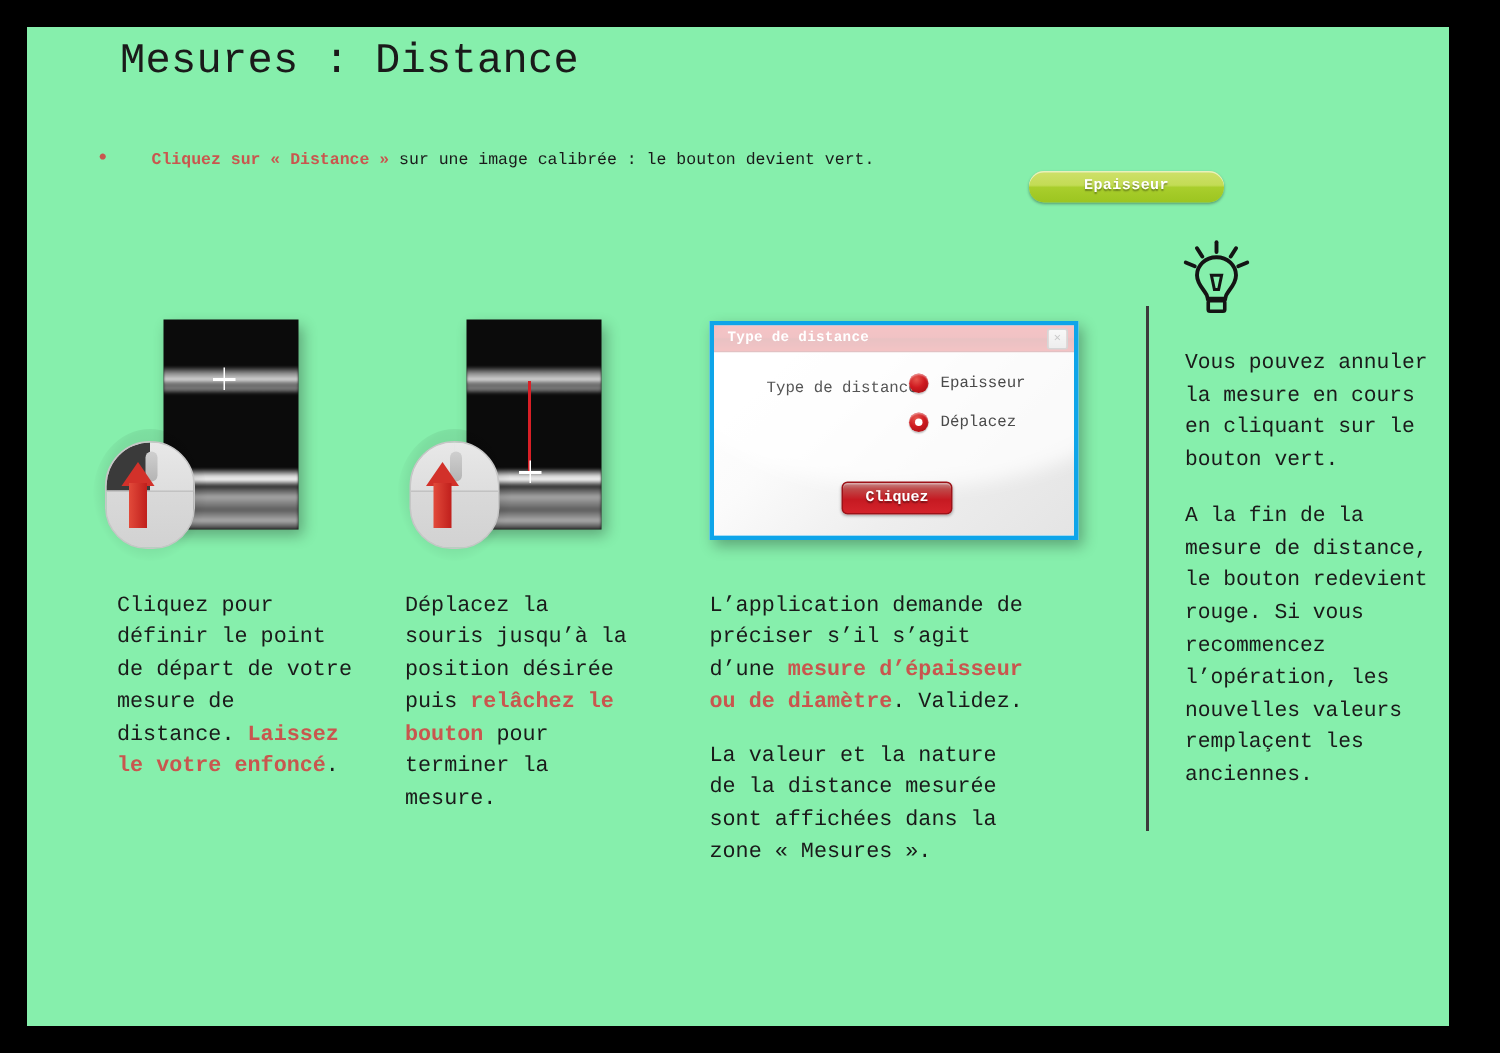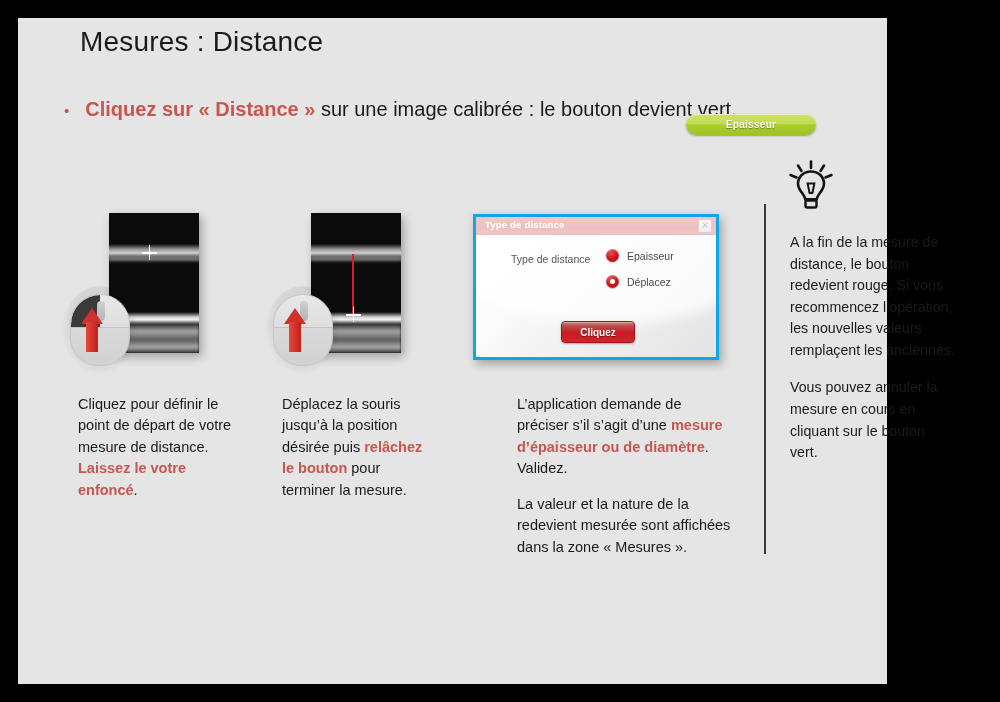--- a/index.html
+++ b/index.html
@@ -5,39 +5,40 @@
   html,body{margin:0;padding:0;}
   body{
     width:1000px;height:702px;
     background:#000000;
     font-family:"Liberation Sans", sans-serif;
     overflow:hidden;
   }
   .slide{
     position:absolute;
     left:18px;top:18px;
-    width:869px;height:666px;
-    background:#e5e5e5;
+    width:948px;height:666px;
+    background:#86efac;
+    font-family:Liberation Mono, monospace;
   }
   
   .title{
     position:absolute;left:62px;top:8px;
     font-size:28px;color:#1a1a1a;font-weight:400;
     letter-spacing:.2px;
   }
   
   .bullet-row{
     position:absolute;left:46px;top:80px;width:700px;
     display:flex;align-items:baseline;
   }
   .bullet-dot{
     color:#c9574f;font-size:15px;line-height:1;margin-right:16px;
   }
   .bullet-text{
-    font-size:20px;color:#1a1a1a;white-space:nowrap;
+    font-size:11px;color:#1a1a1a;white-space:nowrap;margin-left:12px;
   }
   .bullet-text .hl{color:#c9564e;font-weight:bold;}
   
   .green-btn{
     position:absolute;left:668px;top:96px;
     width:130px;height:21px;border-radius:10px;
     background:linear-gradient(to bottom,#cfe06a 0%,#c3dc55 45%,#a9ce2c 52%,#9cc520 100%);
     box-shadow:0 1px 2px rgba(0,0,0,.35), inset 0 1px 0 rgba(255,255,255,.55);
     display:flex;align-items:center;justify-content:center;
     font-size:10px;font-weight:bold;color:#ffffff;
@@ -276,21 +277,21 @@
         <div class="lbtn released"></div>
         <div class="rbtn"></div>
         <div class="wheel"></div>
         <div class="split"></div>
       </div>
       <div class="arrow">
         <div class="head"></div>
         <div class="shaft"></div>
       </div>
     </div>
-    <div class="cap" style="left:264px;top:376px;width:155px;">
+    <div class="cap" style="left:252px;top:376px;width:155px;">
       <p><span>Déplacez la souris jusqu’à la position désirée puis </span><span class="hl">relâchez le bouton</span><span> pour terminer la mesure.</span></p>
     </div>
   </div>
 
   <div class="dialog">
     <div class="dlg-title">
       <span class="t">Type de distance</span>
       <span class="dlg-close">✕</span>
     </div>
     <div class="dlg-body">
@@ -301,38 +302,38 @@
       </div>
       <div class="radio-row" style="left:118px;top:40px;">
         <span class="radio">
             <span class="dot"></span>
           </span>
         <span class="radio-lbl">Déplacez</span>
       </div>
       <div class="valider">Cliquez</div>
     </div>
   </div>
-  <div class="cap" style="left:455px;top:376px;width:215px;margin-left:44px;">
+  <div class="cap" style="left:455px;top:376px;width:215px;">
     <p><span>L’application demande de préciser s’il s’agit d’une </span><span class="hl">mesure d’épaisseur ou de diamètre</span><span>. Validez.</span></p>
-    <p>La valeur et la nature de la redevient mesurée sont affichées dans la zone « Mesures ».</p>
+    <p>La valeur et la nature de la distance mesurée sont affichées dans la zone « Mesures ».</p>
   </div>
 
   <div class="vline"></div>
   <div class="bulb">
     <svg viewBox="0 0 46 50" width="46" height="50">
       <g stroke="#141414" stroke-width="2.6" stroke-linecap="round" fill="none">
         <line x1="23" y1="1.5" x2="23" y2="8"></line>
         <line x1="10" y1="5.5" x2="13.5" y2="11"></line>
         <line x1="36" y1="5.5" x2="32.5" y2="11"></line>
         <line x1="2.5" y1="15" x2="8.5" y2="17.5"></line>
         <line x1="43.5" y1="15" x2="37.5" y2="17.5"></line>
       </g>
       <path d="M23 11.5 C15.5 11.5 10 17 10 23.5 C10 28 12.6 31.2 14.8 34 C16.4 36 17 37.4 17.2 39.2 L28.8 39.2 C29 37.4 29.6 36 31.2 34 C33.4 31.2 36 28 36 23.5 C36 17 30.5 11.5 23 11.5 Z" fill="none" stroke="#141414" stroke-width="2.6"></path>
       <rect x="17.5" y="40.5" width="11" height="7" rx="1.2" fill="none" stroke="#141414" stroke-width="2.4"></rect>
       <path d="M19.6 23.5 L26.4 23.5 L24.4 33 L21.6 33 Z" fill="none" stroke="#141414" stroke-width="2"></path>
     </svg>
   </div>
   <div class="tip">
+    <p>Vous pouvez annuler la mesure en cours en cliquant sur le bouton vert.</p>
     <p>A la fin de la mesure de distance, le bouton redevient rouge. Si vous recommencez l’opération, les nouvelles valeurs remplaçent les anciennes.</p>
-    <p>Vous pouvez annuler la mesure en cours en cliquant sur le bouton vert.</p>
   </div>
 
 </div>
 
 </body></html>

